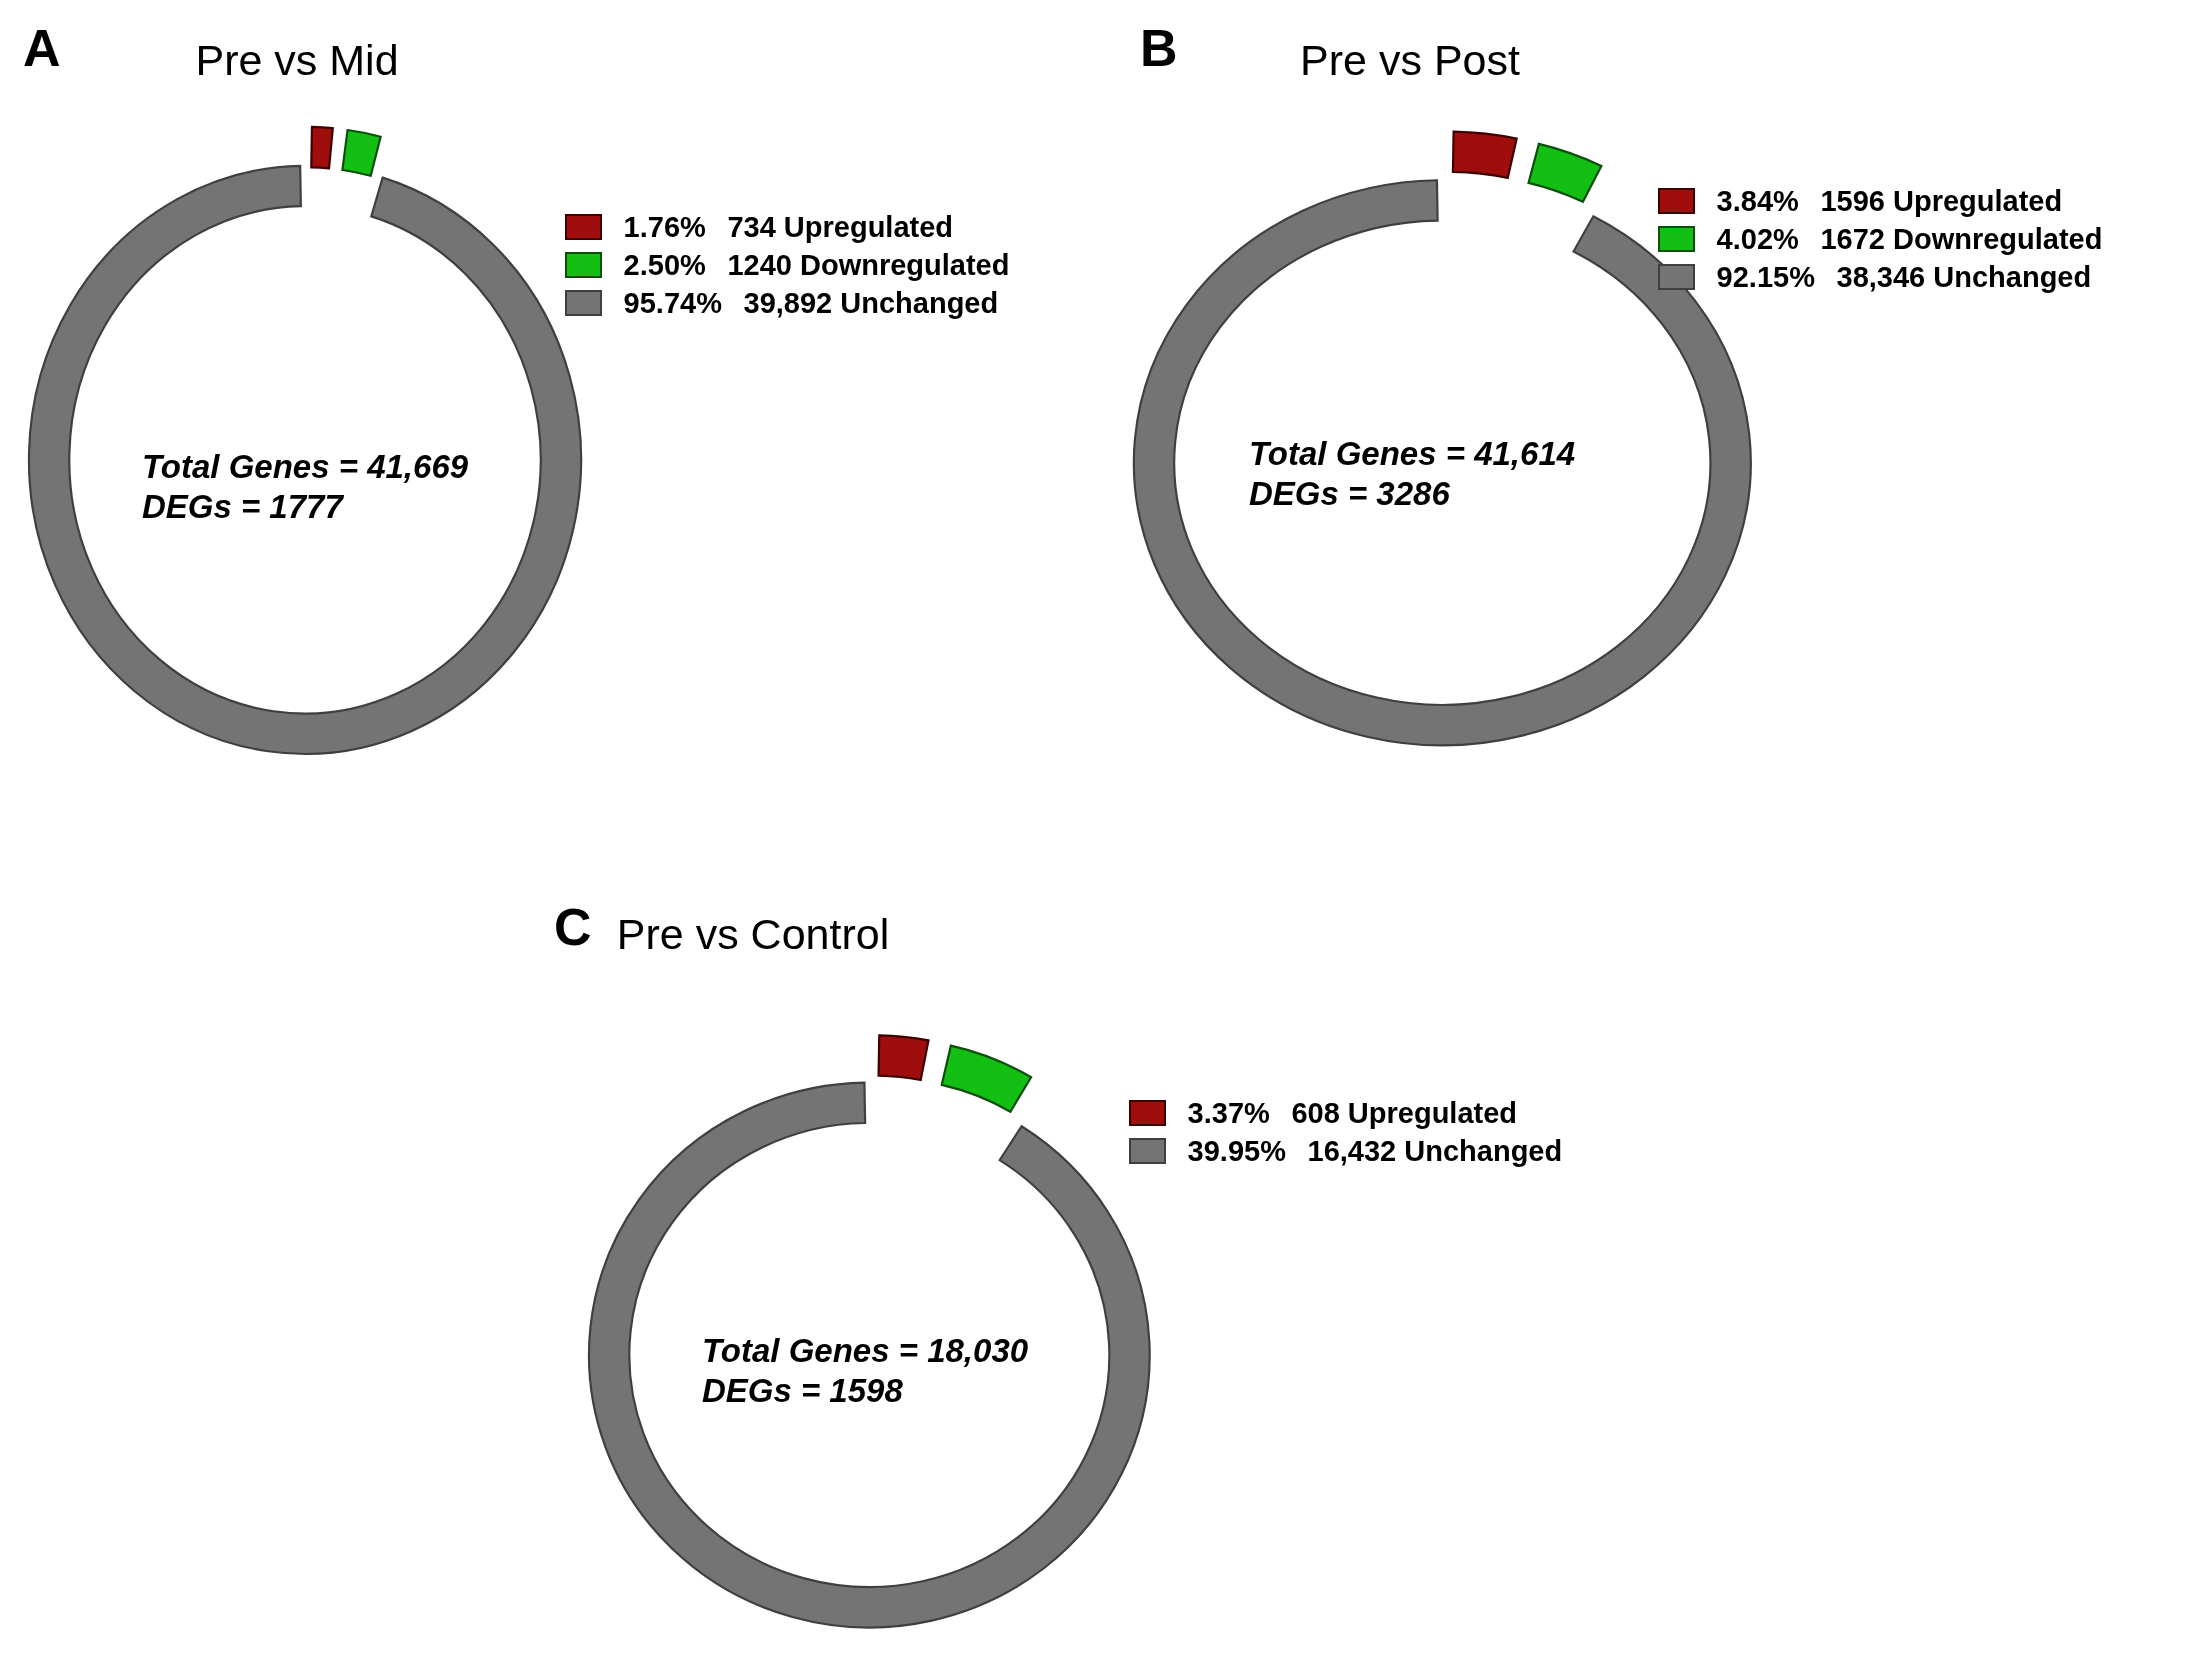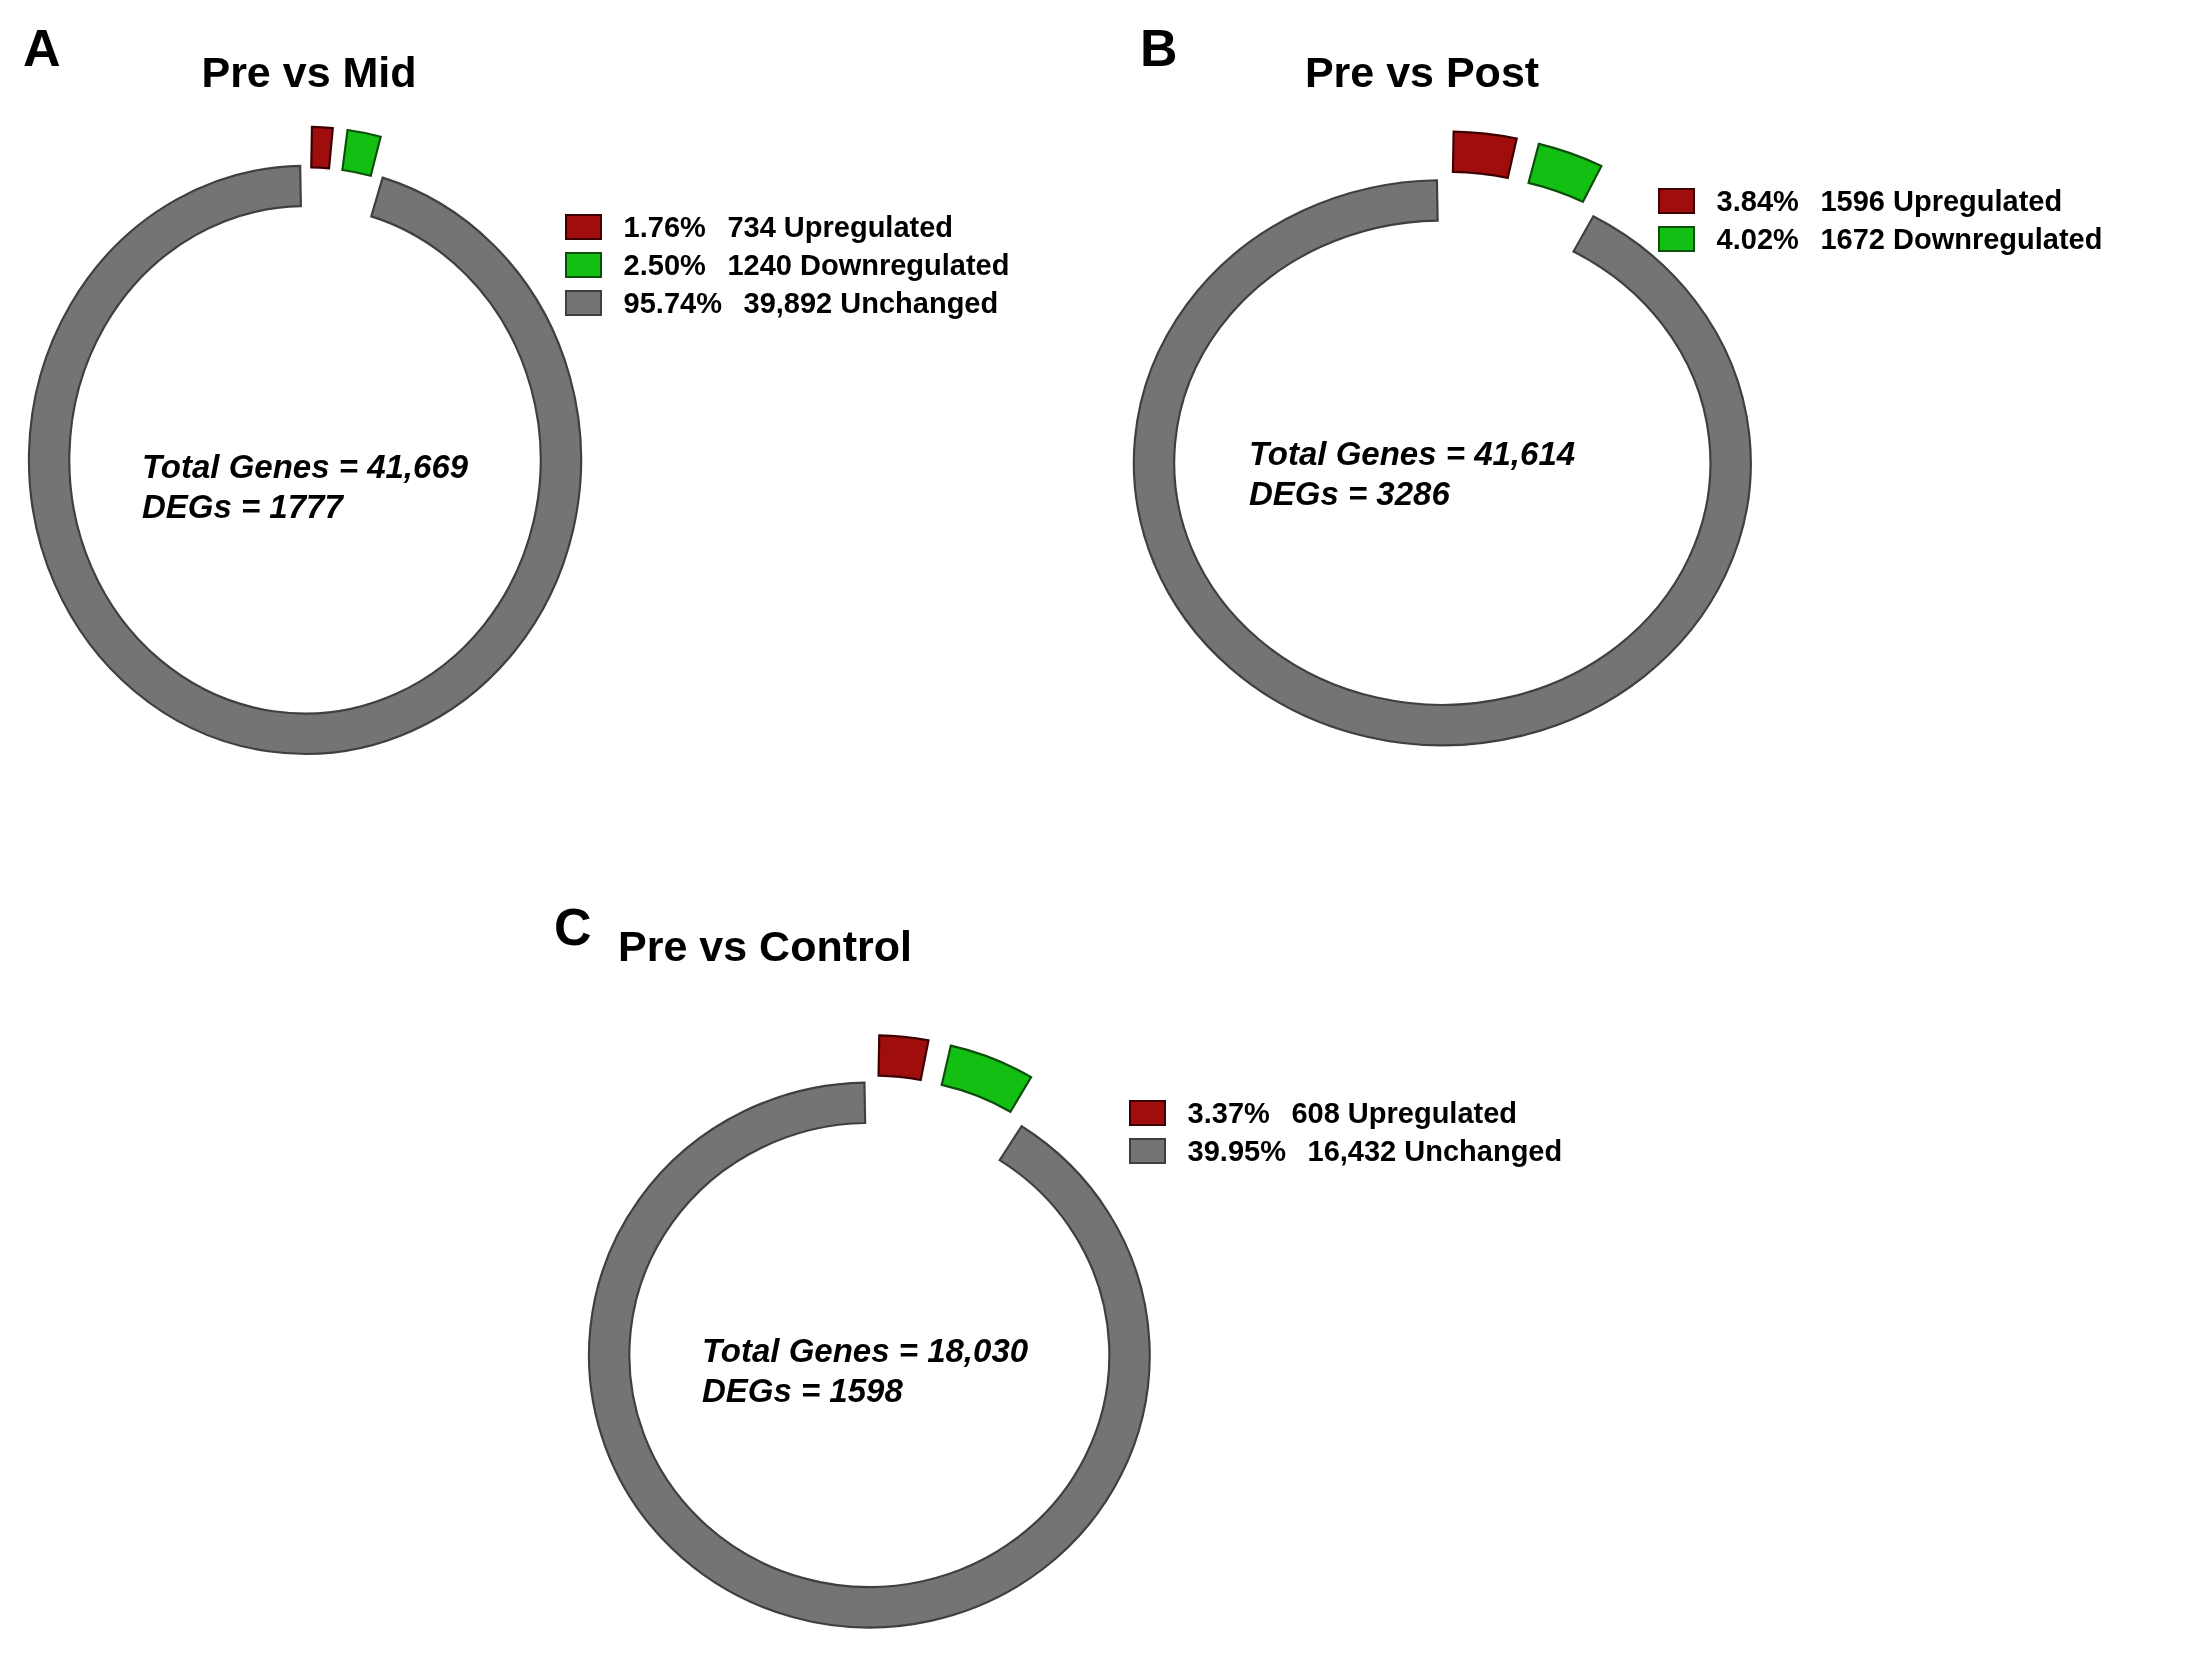--- a/index.html
+++ b/index.html
@@ -8,21 +8,21 @@
     background:#ffffff;color:#000000;
     font-family:"Liberation Sans","DejaVu Sans",sans-serif;
     font-weight:bold;
   }
   .abs{position:absolute;}
   #donut-layer{position:absolute;left:0;top:0;}
   .panel-letter{
     font-size:52px;font-weight:bold;line-height:1;white-space:nowrap;
   }
   .panel-title{
-    font-size:43px;font-weight:bold;line-height:1;margin:12px;white-space:nowrap;
+    font-size:43px;font-weight:normal;line-height:1;margin:0;white-space:nowrap;
     transform:translateX(-50%);
   }
   .center-text{
     font-size:33px;line-height:40px;text-align:left;white-space:nowrap;
     transform:translate(-50%,-50%);
     font-style:italic;
   }
   .legend{display:block;}
   .legend-row{
     display:flex;align-items:center;height:38px;
@@ -96,20 +96,25 @@
     <div class="legend-row">
       <span class="swatch" style="background: rgb(160, 13, 13); border-color: rgb(61, 0, 0);"></span>
       <span class="legend-pct">3.84%</span>
       <span class="legend-rest">1596 Upregulated</span>
     </div>
     <div class="legend-row">
       <span class="swatch" style="background: rgb(20, 191, 20); border-color: rgb(11, 79, 11);"></span>
       <span class="legend-pct">4.02%</span>
       <span class="legend-rest">1672 Downregulated</span>
     </div>
+    <div class="legend-row">
+      <span class="swatch" style="background: rgb(116, 116, 116); border-color: rgb(63, 63, 63);"></span>
+      <span class="legend-pct">92.15%</span>
+      <span class="legend-rest">38,346 Unchanged</span>
+    </div>
   </div>
 
 <div class="abs panel-letter" id="letter-2">C</div>
 <h2 class="abs panel-title" id="title-2">Pre vs Control</h2>
 <div class="abs center-text" id="center-2">
   <div>Total Genes = 18,030</div>
   <div>DEGs = 1598</div>
 </div>
 <div class="abs legend" id="legend-2">
     <div class="legend-row">

